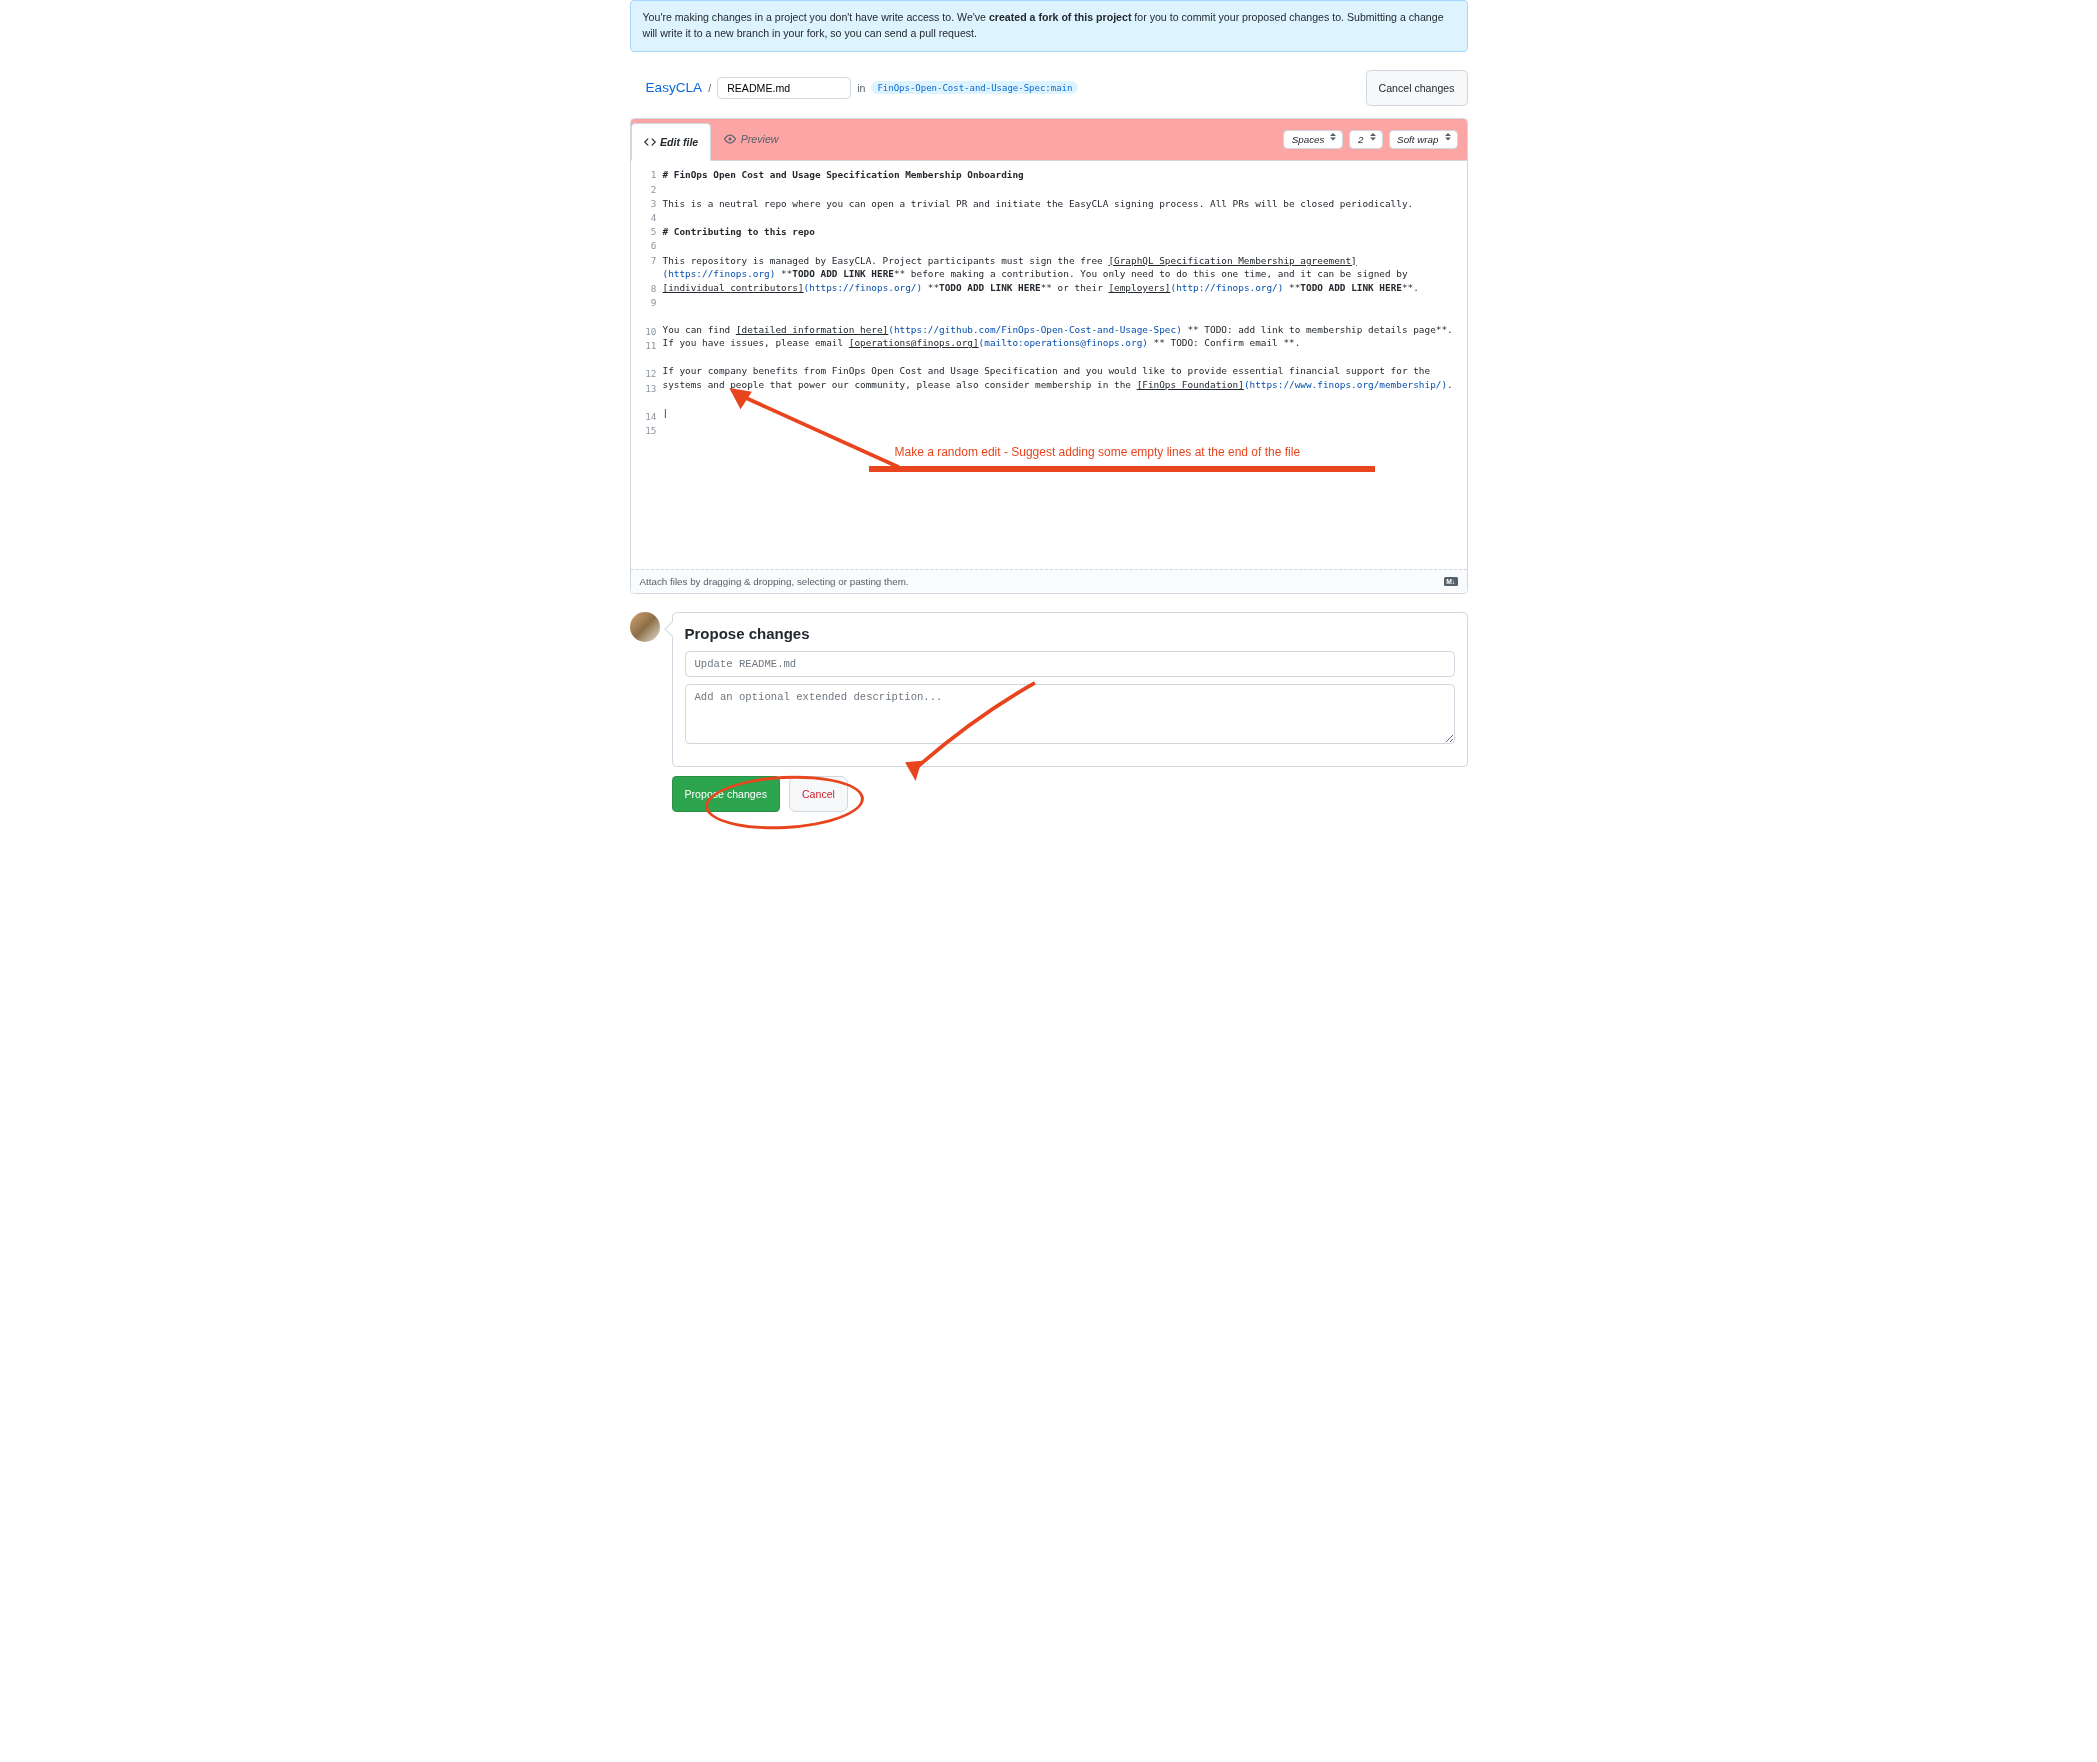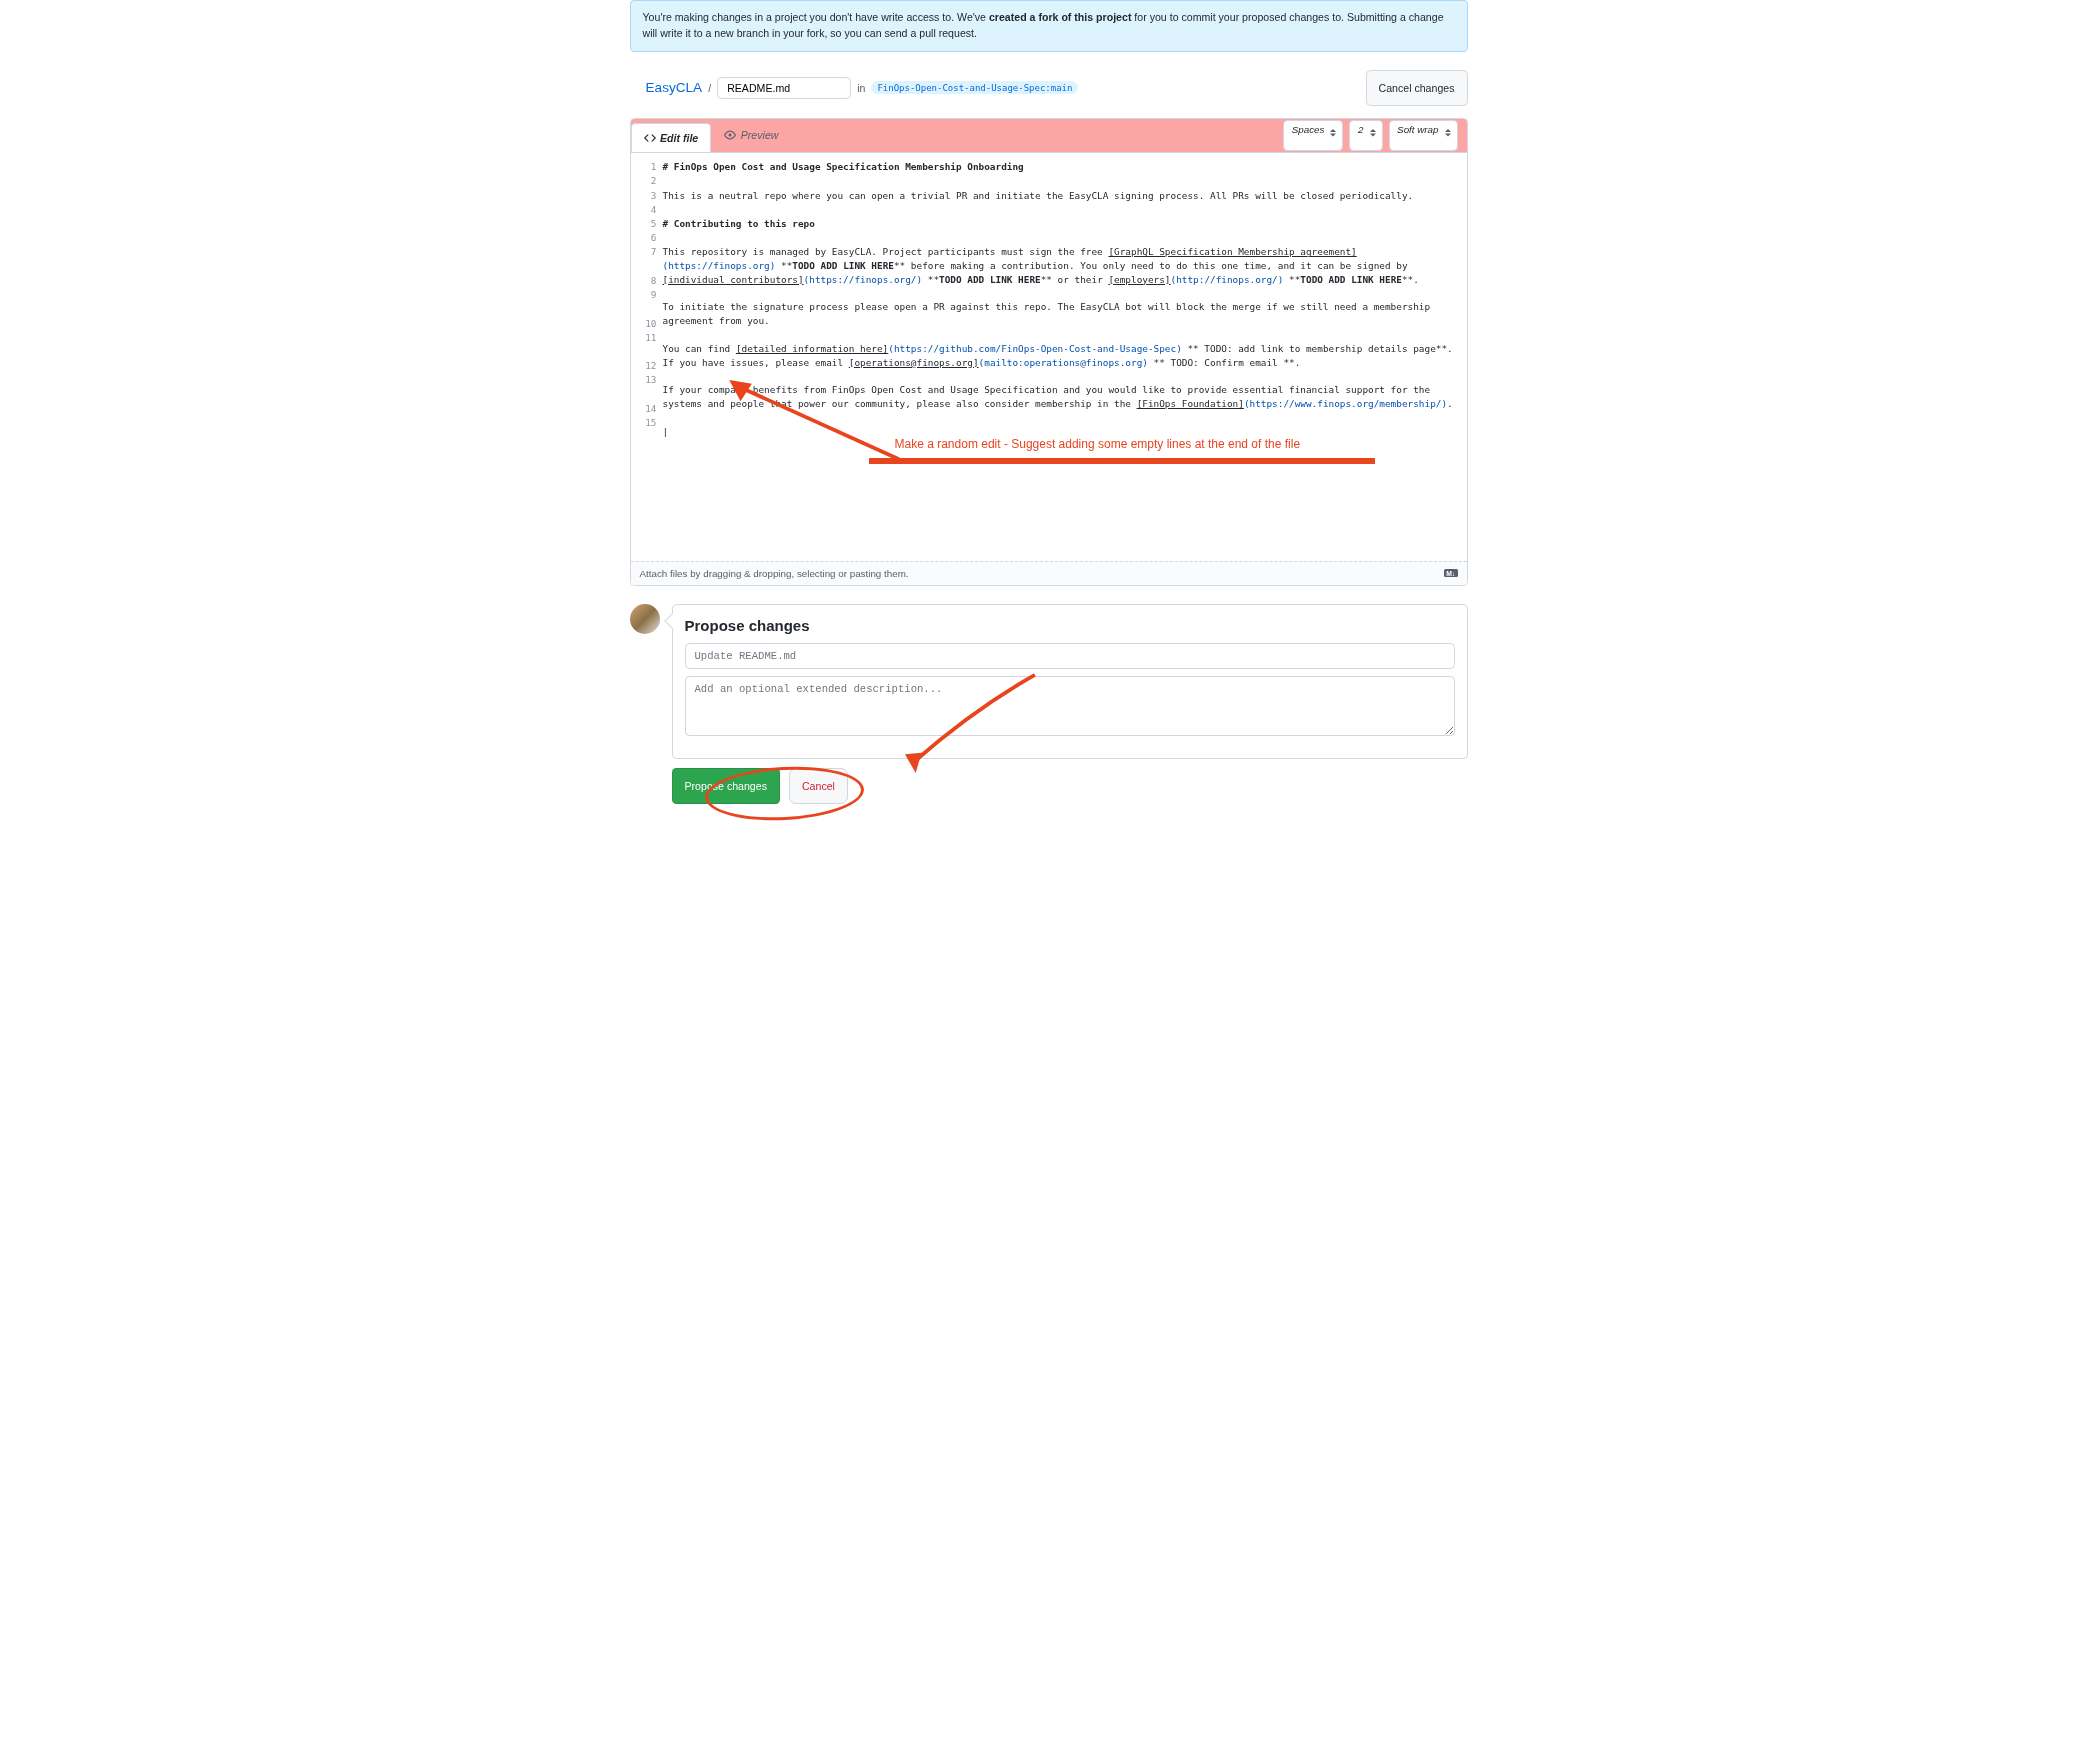--- a/index.html
+++ b/index.html
@@ -95,21 +95,21 @@
   color: #24292f;
 }
 .tab svg { width: 12px; height: 12px; fill: currentColor; }
 .tabs-row .spacer { flex: 1; }
 .selector {
   border: 0.8px solid #d0d7de;
   background: #fff;
   border-radius: 4.5px;
   padding: 3px 18px 3px 7.6px;
   font-size: 9.8px;
-  margin: 1px 3px;
+  margin: 11px 3px;
   position: relative;
   cursor: pointer;
 }
 .selector::after {
   content: "";
   position: absolute;
   right: 6px; top: 50%;
   width: 0; height: 0;
   border-left: 3px solid transparent;
   border-right: 3px solid transparent;
@@ -336,21 +336,20 @@
       </div>
       <div class="code-lines">
         <div><strong># FinOps Open Cost and Usage Specification Membership Onboarding</strong></div>
         <div></div>
         <div>This is a neutral repo where you can open a trivial PR and initiate the EasyCLA signing process. All PRs will be closed periodically.</div>
         <div></div>
         <div><strong># Contributing to this repo</strong></div>
         <div></div>
         <div><span>This repository is managed by EasyCLA. Project participants must sign the free </span><a>[GraphQL Specification Membership agreement]</a><span class="paren">(https://finops.org)</span><span> **</span><strong>TODO ADD LINK HERE</strong><span>** before making a contribution. You only need to do this one time, and it can be signed by </span><a>[individual contributors]</a><span class="paren">(https://finops.org/)</span><span> **</span><strong>TODO ADD LINK HERE</strong><span>** or their </span><a>[employers]</a><span class="paren">(http://finops.org/)</span><span> **</span><strong>TODO ADD LINK HERE</strong><span>**.</span></div>
         <div></div>
-        <div>To initiate the signature process please open a PR against this repo. The EasyCLA bot will block the merge if we still need a membership agreement from you.</div>
         <div></div>
         <div><span>You can find </span><a>[detailed information here]</a><span class="paren">(https://github.com/FinOps-Open-Cost-and-Usage-Spec)</span><span> ** TODO: add link to membership details page**. If you have issues, please email </span><a>[operations@finops.org]</a><span class="paren">(mailto:operations@finops.org)</span><span> ** TODO: Confirm email **.</span></div>
         <div></div>
         <div><span>If your company benefits from FinOps Open Cost and Usage Specification and you would like to provide essential financial support for the systems and people that power our community, please also consider membership in the </span><a>[FinOps Foundation]</a><span class="paren">(https://www.finops.org/membership/)</span><span>.</span></div>
         <div></div>
         <div class="cursor-line"></div>
       </div>
 
       <svg class="annot-arrow1" viewBox="0 0 230 110">
         <line x1="225" y1="105" x2="15" y2="10" stroke="#e8451f" stroke-width="5"></line>

